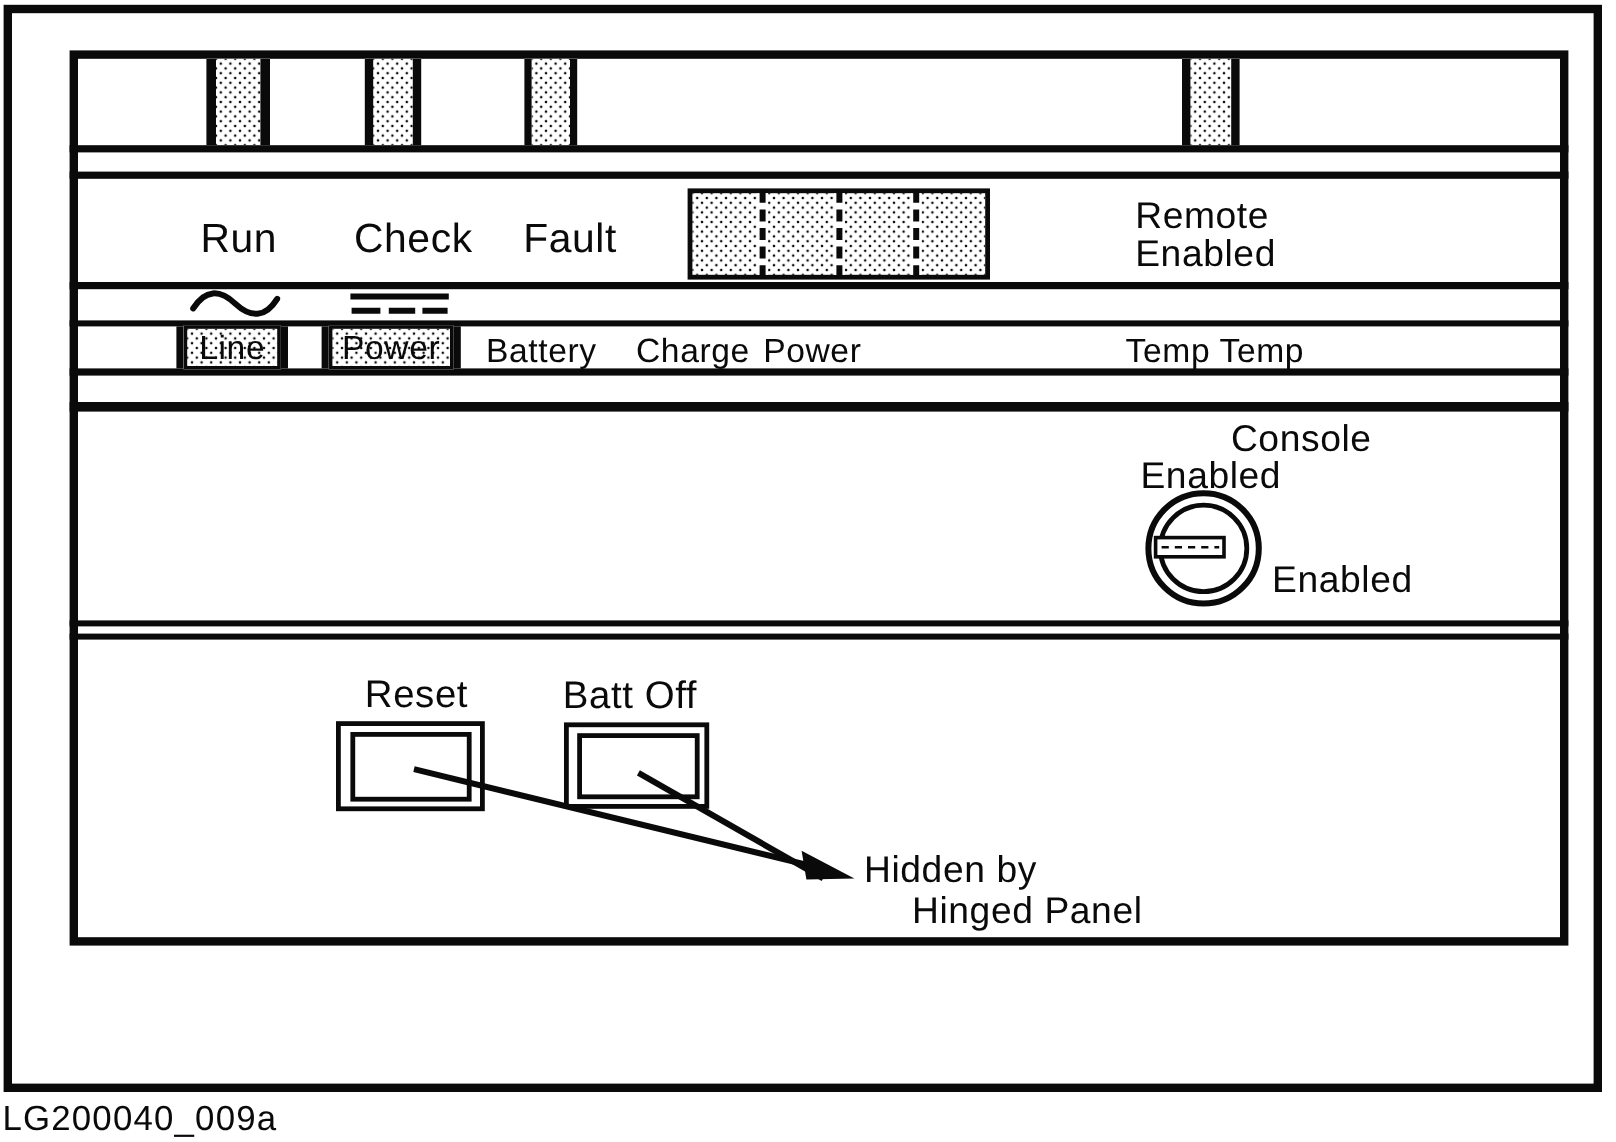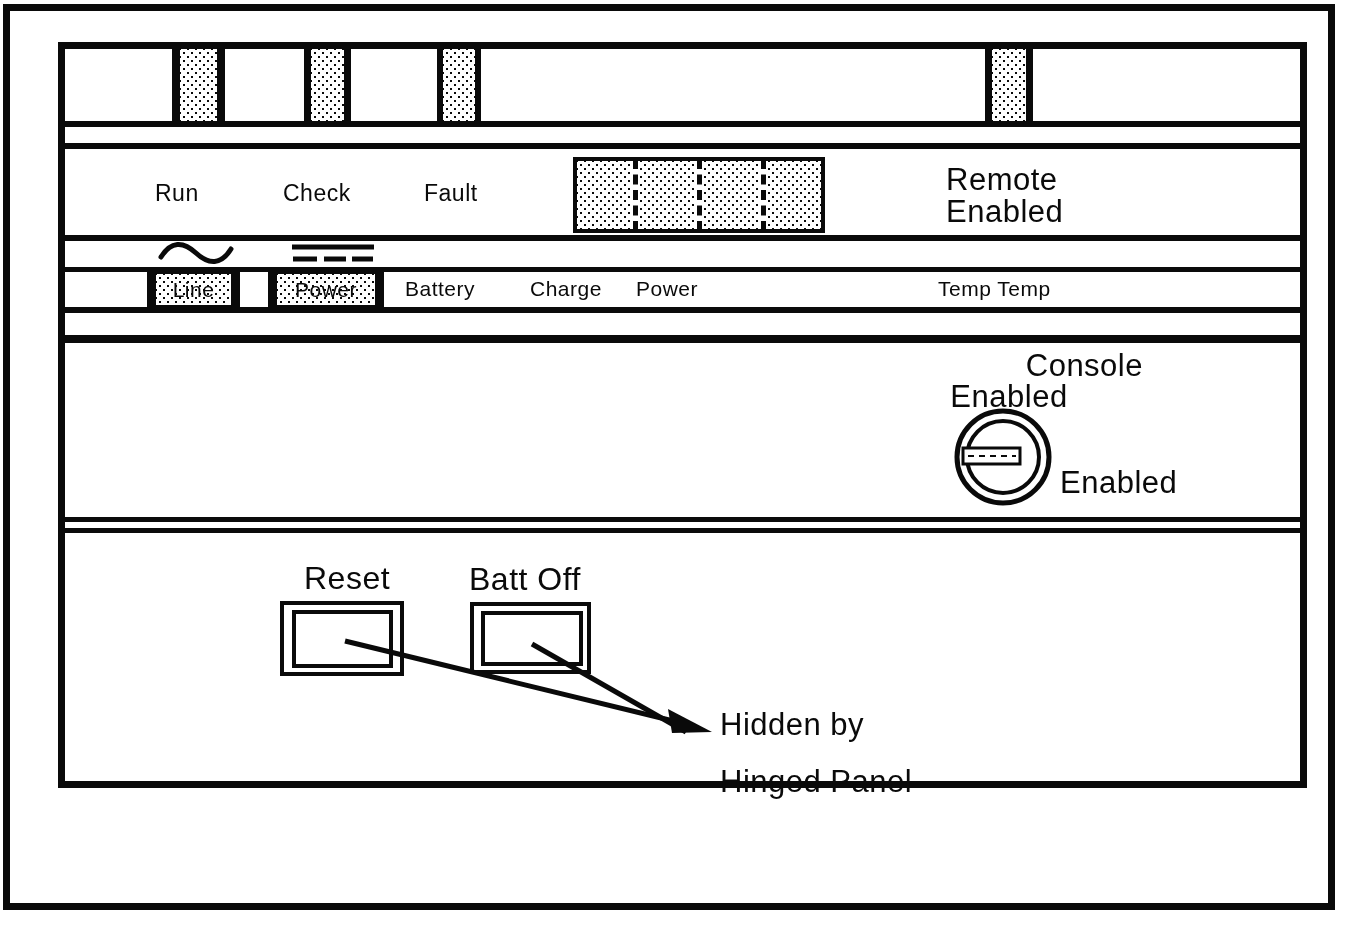--- a/index.html
+++ b/index.html
@@ -34,23 +34,23 @@
   .hl-h{top:528px;height:5px;}
 
   
   .hinge{top:49px;height:72px;border-style:solid;border-color:#0a0a0a;border-top:0;border-bottom:0;}
   .hinge1{left:172px;width:53px;border-width:0 8px;}
   .hinge2{left:304px;width:47px;border-width:0 7px;}
   .hinge3{left:437px;width:44px;border-width:0 6px;}
   .hinge4{left:985px;width:48px;border-width:0 7px;}
 
   .t{white-space:nowrap;letter-spacing:0.5px;}
-  .t-ind{font-size:23px;}
+  .t-ind{font-size:34px;margin-left:12px;}
   .t-med{font-size:31px;line-height:31px;}
-  .t-lab{font-size:21px;}
+  .t-lab{font-size:28px;}
   .t-btn{font-size:32px;}
   .t-cap{font-size:29px;letter-spacing:1px;}
 
   
   .display-box{left:573px;top:157px;width:252px;height:76px;border:4px solid #0a0a0a;}
   .disp-div{position:absolute;top:0;bottom:0;width:9px;background:#ffffff;}
   .disp-div::after{content:'';position:absolute;left:2px;top:-2px;bottom:-2px;border-left:5px dashed #0a0a0a;}
 
   
   .lab-bar{top:272px;height:35px;}
@@ -158,16 +158,17 @@
 
   <div class="abs" style="left:270px;top:595px;">
     <svg width="470" height="185" viewBox="0 0 470 185">
       <line x1="75" y1="46" x2="424" y2="131" stroke="#0a0a0a" stroke-width="5"></line>
       <line x1="262" y1="49" x2="416" y2="137" stroke="#0a0a0a" stroke-width="5"></line>
       <polygon points="442,137 398,114 402,138" fill="#0a0a0a"></polygon>
     </svg>
   </div>
 
   <div class="abs t t-med" style="left:720px;top:709px;">Hidden by</div>
-  <div class="abs t t-med" style="left:720px;top:743px;margin-top:23px;">Hinged Panel</div>
+  <div class="abs t t-med" style="left:760px;top:743px;">Hinged Panel</div>
 
+  <div class="abs t t-cap" style="left:2px;top:917px;">LG200040_009a</div>
 
 </div>
 
 </body></html>

